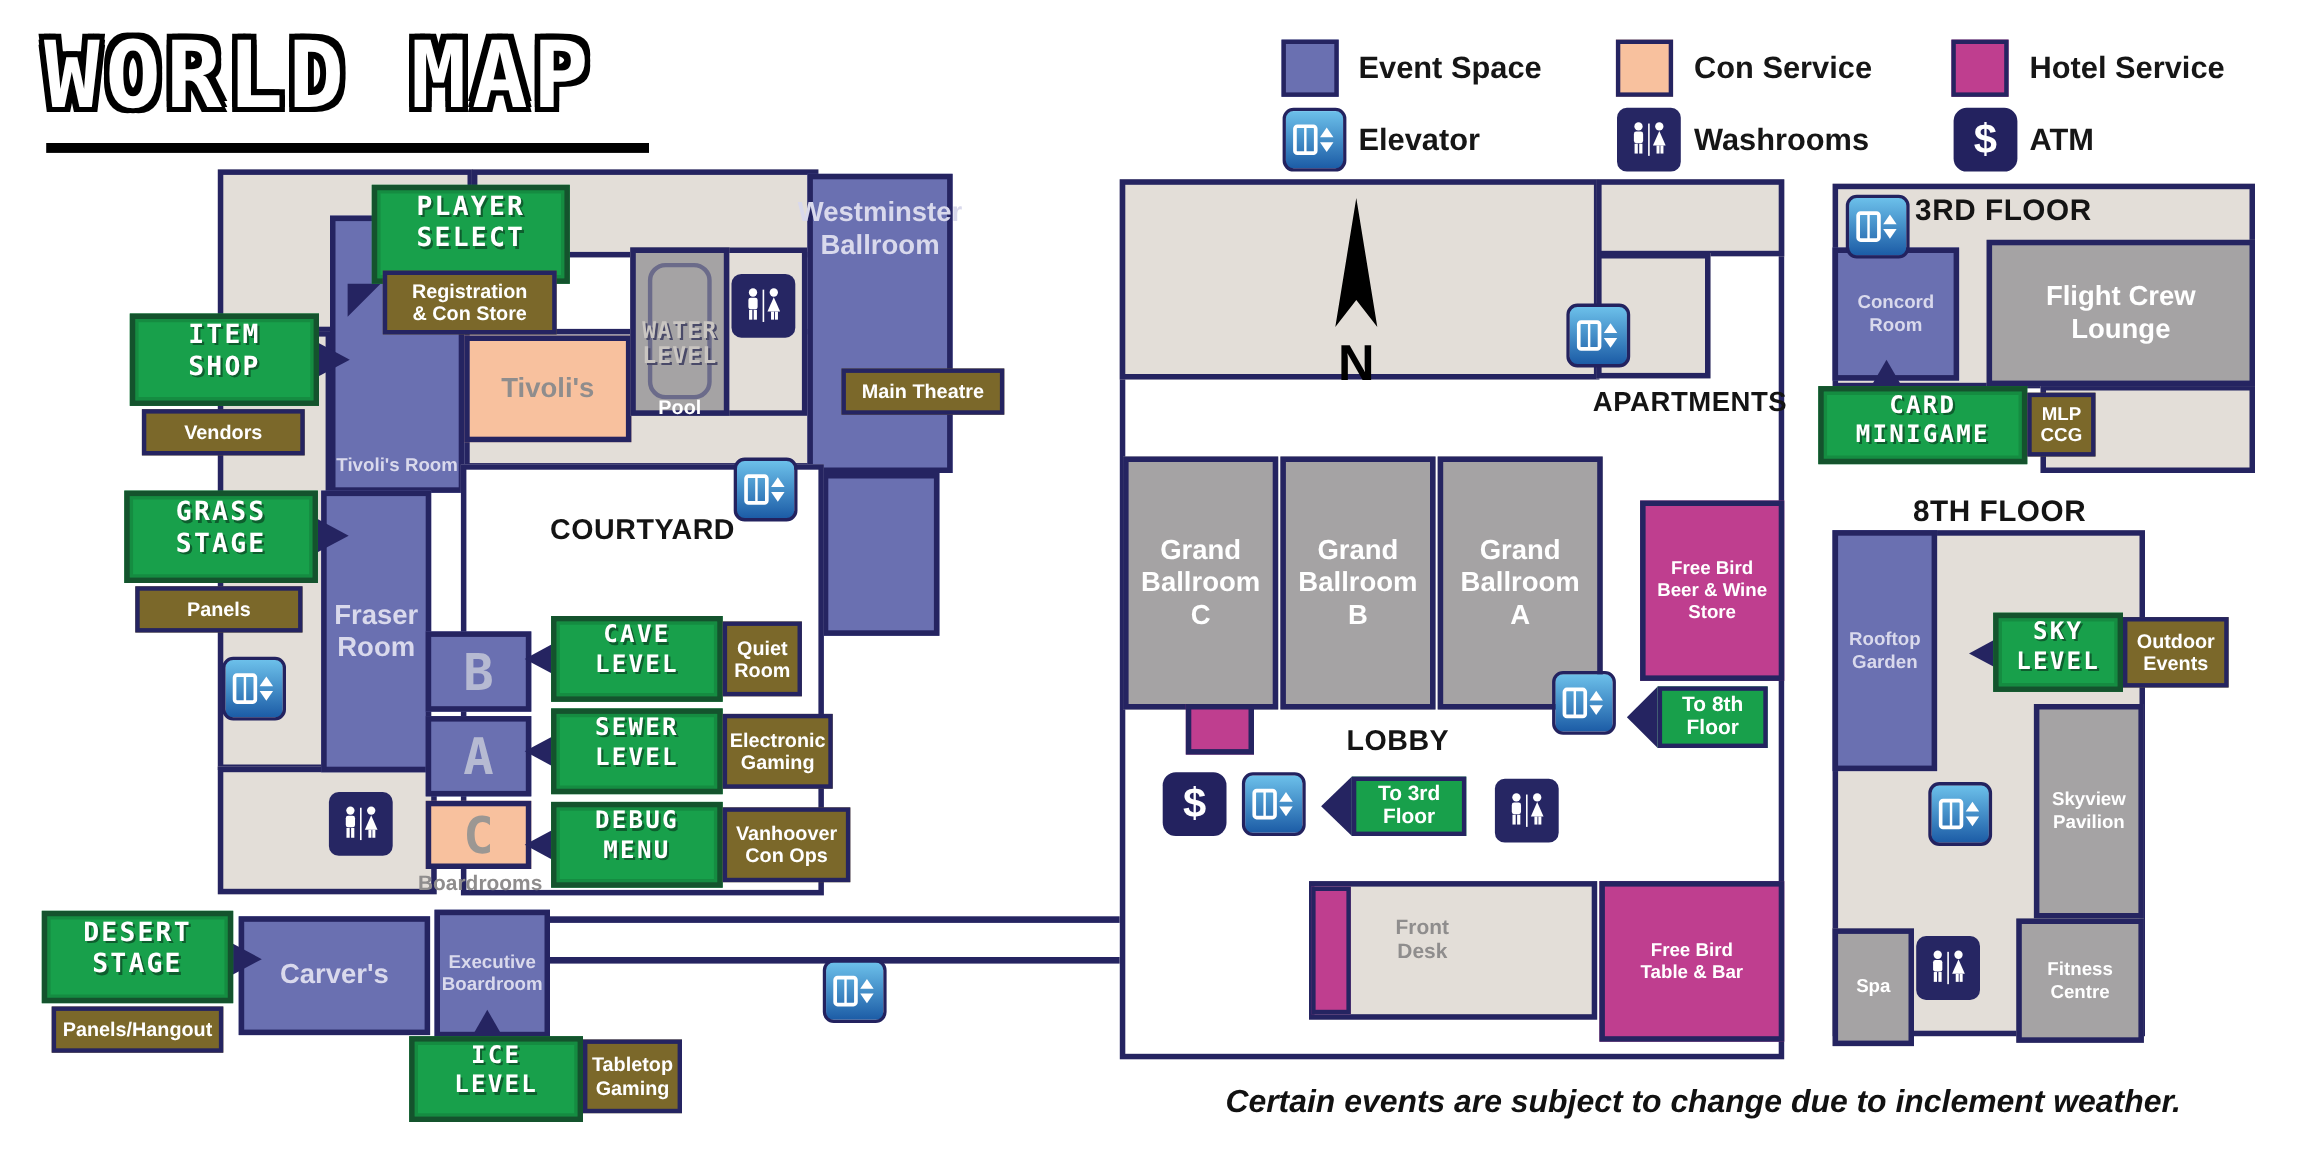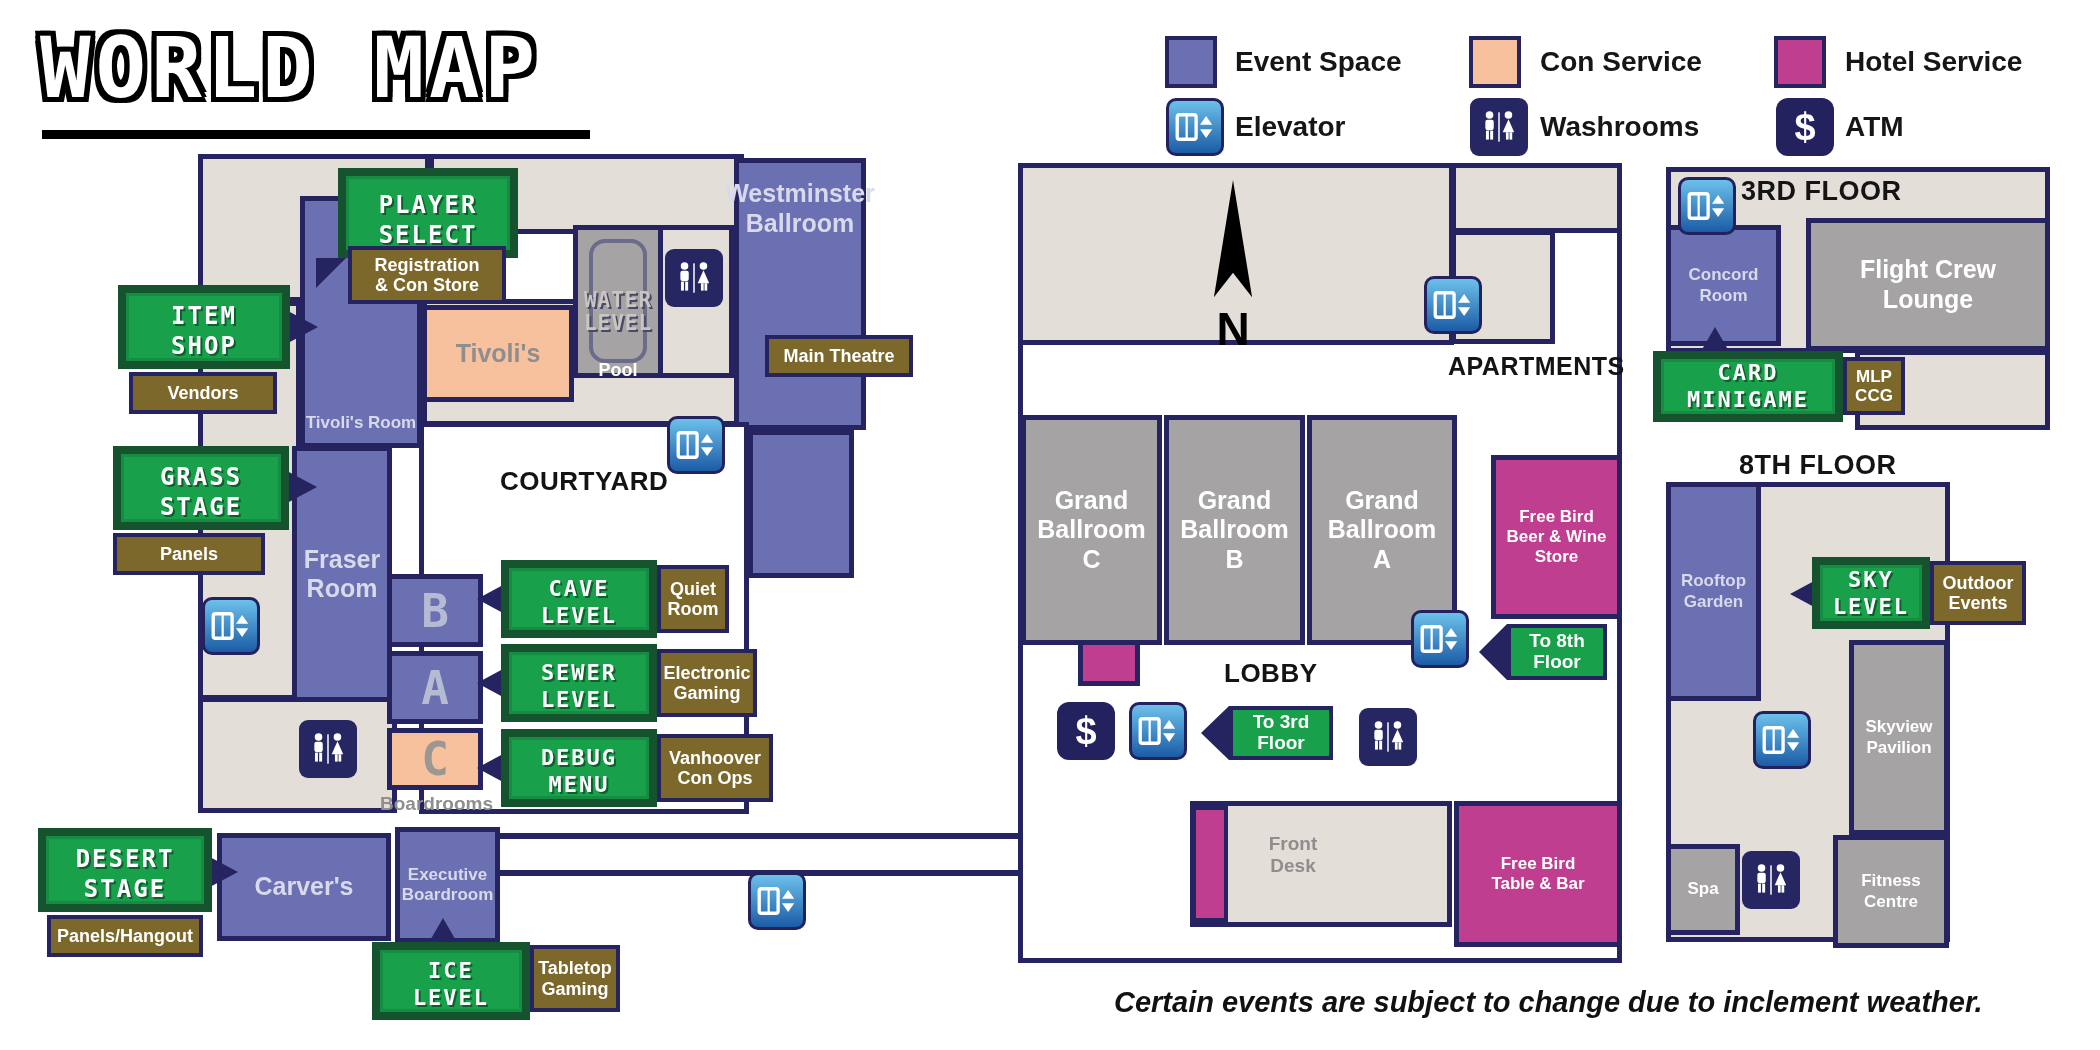--- a/index.html
+++ b/index.html
@@ -18,23 +18,23 @@
   .v-end{align-items:flex-end;padding-bottom:10px;}
   .rlabel{font-weight:bold;font-size:25px;color:#fff;white-space:pre-line;line-height:1.18;text-align:center;}
   .rlabel.lav{color:#d9d9ec;}
   .rlabel.gray{color:#8f8d8d;}
   .rlabel.sm{font-size:17px;}
   .cellletter{font-family:"DejaVu Sans Mono",monospace;font-weight:bold;font-size:46px;color:#b6bad2;}
   .cellletter.on-peach{color:#9b9793;}
   .arealabel{position:absolute;font-weight:bold;font-size:26px;color:#141414;letter-spacing:.5px;white-space:nowrap;}
   .freetext{position:absolute;font-weight:bold;color:#8f8d8d;font-size:19px;text-align:center;white-space:pre-line;}
   
-  .sign{position:absolute;box-sizing:border-box;background:#18a04b;border:8px solid #14532d;
+  .sign{position:absolute;box-sizing:border-box;background:#18a04b;border:5px solid #14532d;
         box-shadow:inset 0 0 0 3px rgba(0,0,0,.12);
-        display:flex;align-items:flex-end;justify-content:center;text-align:center;}
+        display:flex;align-items:flex-start;justify-content:center;text-align:center;}
   .sign-txt{font-family:"DejaVu Sans Mono",monospace;font-weight:bold;font-size:24px;color:#fff;
             letter-spacing:2px;white-space:pre-line;line-height:1.22;text-shadow:2px 2px 0 #0e5e2e;}
   .sign-txt.sm{font-size:22px;}
   .sub{position:absolute;box-sizing:border-box;background:#7b682a;border:4px solid #252461;color:#fff;
        font-weight:bold;font-size:18px;display:flex;align-items:center;justify-content:center;
        text-align:center;white-space:pre-line;line-height:1.12;}
   .tail{position:absolute;width:0;height:0;}
   .tail-right{border-top:16px solid transparent;border-bottom:16px solid transparent;border-left:30px solid #252461;}
   .tail-left{border-top:14px solid transparent;border-bottom:14px solid transparent;border-right:26px solid #252461;}
   .tail-up{border-left:15px solid transparent;border-right:15px solid transparent;border-bottom:26px solid #252461;}
@@ -229,21 +229,21 @@
     <div class="sign-txt">ITEM
 SHOP</div>
   </div>
   <div class="sub" style="left:129px;top:372px;width:148px;height:42px;">Vendors</div>
 
   <div class="tail tail-right" style="left:287px;top:471px;"></div>
   <div class="sign" style="left:113px;top:446px;width:176px;height:84px;">
     <div class="sign-txt">GRASS
 STAGE</div>
   </div>
-  <div class="sub" style="left:113px;top:533px;width:152px;height:42px;">Panels</div>
+  <div class="sub" style="left:123px;top:533px;width:152px;height:42px;">Panels</div>
 
   <div class="sub" style="left:765px;top:335px;width:148px;height:42px;">Main Theatre</div>
 
   <div class="tail tail-left" style="left:477px;top:585px;"></div>
   <div class="sign" style="left:501px;top:560px;width:156px;height:78px;">
     <div class="sign-txt sm">CAVE
 LEVEL</div>
   </div>
   <div class="sub" style="left:657px;top:565px;width:72px;height:68px;">Quiet
 Room</div>
@@ -413,21 +413,21 @@
 Garden</div>
   </div>
   <div class="icon-elevator" style="left:1753px;top:711px;">
     <svg viewBox="0 0 36 32" width="40" height="36">
         <rect x="2" y="5" width="17" height="22" rx="2" fill="none" stroke="#fff" stroke-width="3"></rect>
         <line x1="10.5" y1="5" x2="10.5" y2="27" stroke="#fff" stroke-width="2"></line>
         <polygon points="28,6 33.5,14 22.5,14" fill="#fff"></polygon>
         <polygon points="28,26 33.5,18 22.5,18" fill="#fff"></polygon>
       </svg>
   </div>
-  <div class="room grayroom" style="left:1666px;top:844px;width:74px;height:91px;">
+  <div class="room grayroom" style="left:1666px;top:844px;width:74px;height:107px;">
     <div class="rlabel sm">Spa</div>
   </div>
   <div class="icon-wash" style="left:1742px;top:851px;">
     <svg viewBox="0 0 40 34" width="42" height="36">
         <circle cx="11" cy="5.5" r="3.6" fill="#fff"></circle>
         <rect x="7" y="10" width="8" height="10" rx="2" fill="#fff"></rect>
         <rect x="7.6" y="20.5" width="2.8" height="8.5" fill="#fff"></rect>
         <rect x="11.6" y="20.5" width="2.8" height="8.5" fill="#fff"></rect>
         <rect x="19.3" y="3" width="1.4" height="28" fill="#fff"></rect>
         <circle cx="29" cy="5.5" r="3.6" fill="#fff"></circle>

